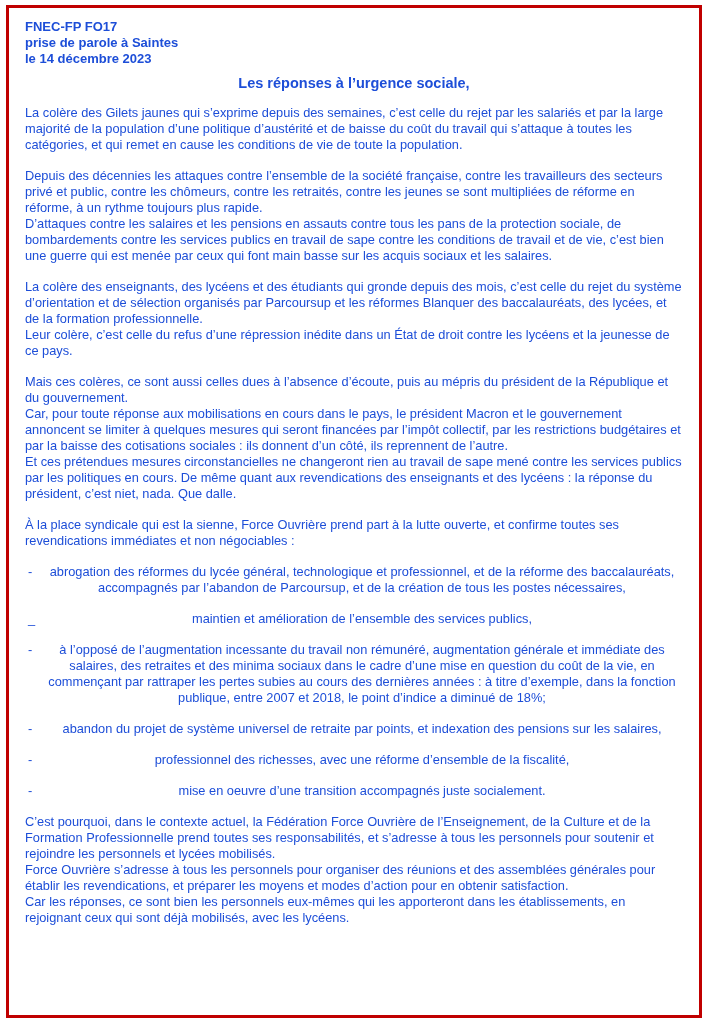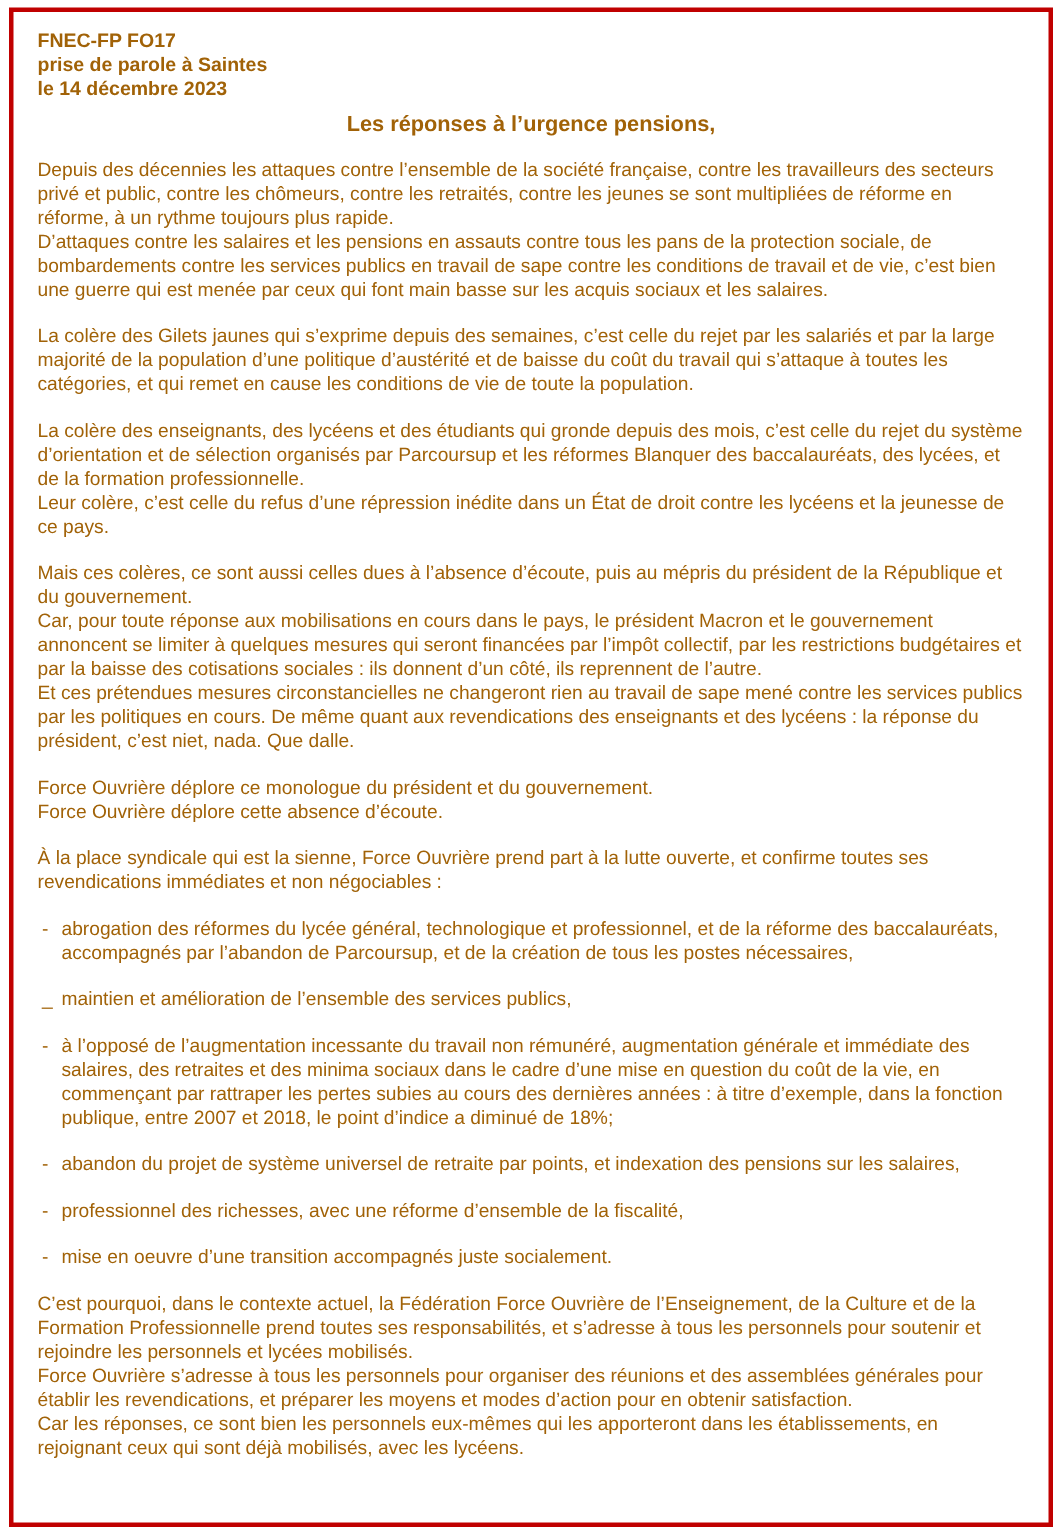--- a/index.html
+++ b/index.html
@@ -4,21 +4,21 @@
 <style>
   html, body { margin: 0; padding: 0; background: #ffffff; }
   .page {
     width: 708px;
     height: 1023px;
     box-sizing: border-box;
     background: #ffffff;
     padding: 5px 6px;
     overflow: hidden;
     font-family: "Liberation Sans", sans-serif;
-    color: #a16207;
+    color: #1d4ed8;
   }
   .frame {
     box-sizing: border-box;
     width: 100%;
     height: 100%;
     border: 3px solid #c00000;
     padding: 11px 16px 10px 16px;
     overflow: hidden;
   }
   .header-block {
@@ -47,49 +47,48 @@
     margin: 0 0 15px 0;
   }
   .bullet .marker {
     flex: none;
     width: 13px;
     padding-left: 3px;
   }
   .bullet .btext {
     flex: 1;
     white-space: pre-line;
+    text-align: center;
   }
   .closing { margin-bottom: 0; }
 </style>
 </head>
 <body>
 
 <div class="page">
   <div class="frame">
 
     <div class="header-block">
       <div>FNEC-FP FO17</div>
       <div>prise de parole à Saintes</div>
       <div>le 14 décembre 2023</div>
     </div>
 
     <div class="doc-title">
-      <div>Les réponses à l’urgence pensions,</div>
+      <div>Les réponses à l’urgence sociale,</div>
     </div>
 
+    <p class="para">La colère des Gilets jaunes qui s’exprime depuis des semaines, c’est celle du rejet par les salariés et par la large majorité de la population d’une politique d’austérité et de baisse du coût du travail qui s’attaque à toutes les catégories, et qui remet en cause les conditions de vie de toute la population.</p>
     <p class="para">Depuis des décennies les attaques contre l’ensemble de la société française, contre les travailleurs des secteurs privé et public, contre les chômeurs, contre les retraités, contre les jeunes se sont multipliées de réforme en réforme, à un rythme toujours plus rapide.
 D’attaques contre les salaires et les pensions en assauts contre tous les pans de la protection sociale, de bombardements contre les services publics en travail de sape contre les conditions de travail et de vie, c’est bien une guerre qui est menée par ceux qui font main basse sur les acquis sociaux et les salaires.</p>
-    <p class="para">La colère des Gilets jaunes qui s’exprime depuis des semaines, c’est celle du rejet par les salariés et par la large majorité de la population d’une politique d’austérité et de baisse du coût du travail qui s’attaque à toutes les catégories, et qui remet en cause les conditions de vie de toute la population.</p>
     <p class="para">La colère des enseignants, des lycéens et des étudiants qui gronde depuis des mois, c’est celle du rejet du système d’orientation et de sélection organisés par Parcoursup et les réformes Blanquer des baccalauréats, des lycées, et de la formation professionnelle.
 Leur colère, c’est celle du refus d’une répression inédite dans un État de droit contre les lycéens et la jeunesse de ce pays.</p>
     <p class="para">Mais ces colères, ce sont aussi celles dues à l’absence d’écoute, puis au mépris du président de la République et du gouvernement.
 Car, pour toute réponse aux mobilisations en cours dans le pays, le président Macron et le gouvernement annoncent se limiter à quelques mesures qui seront financées par l’impôt collectif, par les restrictions budgétaires et par la baisse des cotisations sociales : ils donnent d’un côté, ils reprennent de l’autre.
 Et ces prétendues mesures circonstancielles ne changeront rien au travail de sape mené contre les services publics par les politiques en cours. De même quant aux revendications des enseignants et des lycéens : la réponse du président, c’est niet, nada. Que dalle.</p>
-    <p class="para">Force Ouvrière déplore ce monologue du président et du gouvernement.
-Force Ouvrière déplore cette absence d’écoute.</p>
     <p class="para">À la place syndicale qui est la sienne, Force Ouvrière prend part à la lutte ouverte, et confirme toutes ses revendications immédiates et non négociables :</p>
 
     <div class="bullet">
       <span class="marker">-</span>
       <span class="btext">abrogation des réformes du lycée général, technologique et professionnel, et de la réforme des baccalauréats, accompagnés par l’abandon de Parcoursup, et de la création de tous les postes nécessaires,</span>
     </div>
     <div class="bullet">
       <span class="marker">_</span>
       <span class="btext">maintien et amélioration de l’ensemble des services publics,</span>
     </div>

